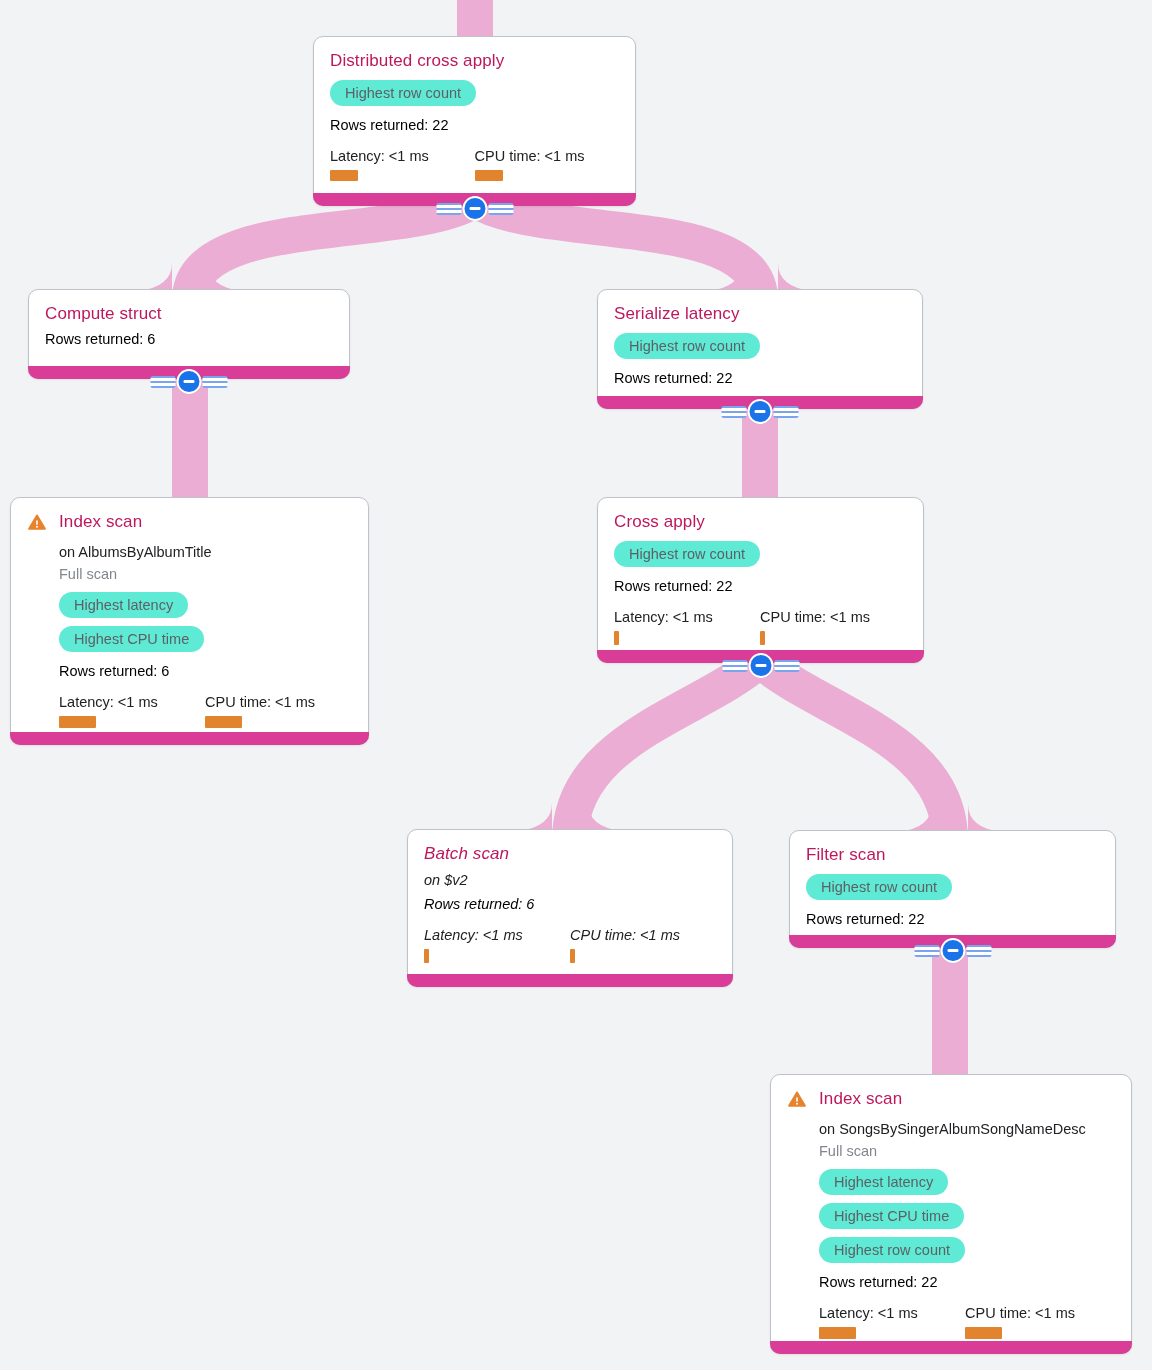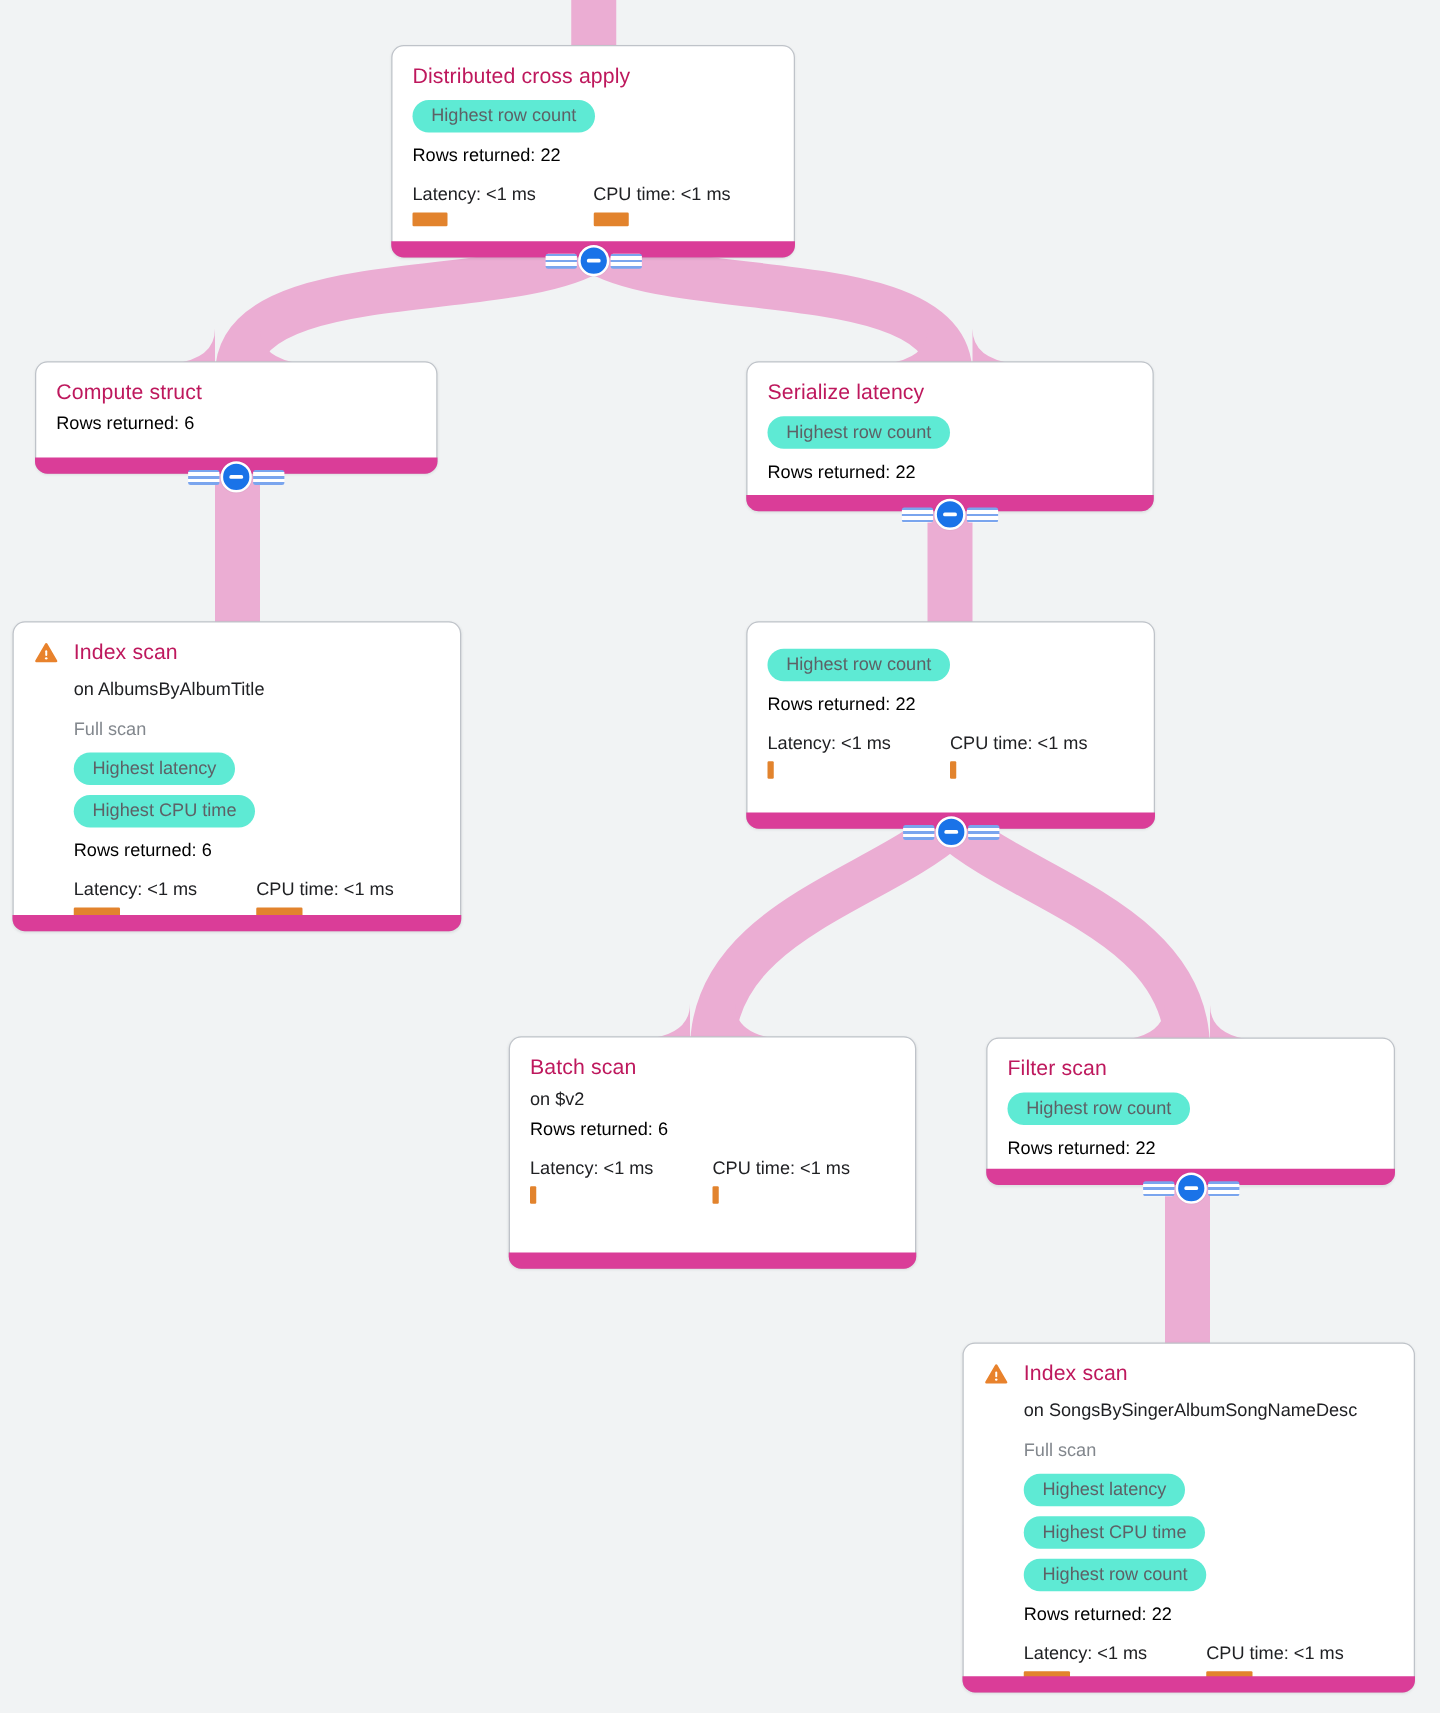--- a/index.html
+++ b/index.html
@@ -42,21 +42,21 @@
     font-size:17px;
     font-weight:500;
     color:#be185d;
     letter-spacing:.1px;
     line-height:22px;
   }
   .node-subtitle{
     font-size:14.5px;color:#202124;line-height:20px;margin-top:9px;
   }
   .node-note{
-    font-size:14.5px;color:#82878d;line-height:20px;margin-top:12px;
+    font-size:14.5px;color:#82878d;line-height:20px;margin-top:2px;
   }
   .badge{
     display:table;
     background:#5eead4;
     color:#5d6166;
     font-size:14.5px;
     font-weight:500;
     line-height:18px;
     padding:4px 15px;
     border-radius:15px;
@@ -110,21 +110,21 @@
   }
   .minus-glyph{
     display:block;width:11px;height:2.6px;background:#ffffff;border-radius:1.3px;
   }
   
   #n1{left:313px;top:36px;width:323px;height:170px;}
   #n2{left:28px;top:289px;width:322px;height:90px;}
   #n3{left:597px;top:289px;width:326px;height:120px;}
   #n4{left:10px;top:497px;width:359px;height:248px;}
   #n5{left:597px;top:497px;width:327px;height:166px;}
-  #n6{left:407px;top:829px;width:326px;height:186px;}
+  #n6{left:407px;top:829px;width:326px;height:158px;font-style:italic;}
   #n7{left:789px;top:830px;width:327px;height:118px;}
   #n8{left:770px;top:1074px;width:362px;height:280px;}
 </style>
 </head>
 <body>
 
 <div id="canvas">
 
   <svg id="edges" width="1152" height="1370" viewBox="0 0 1152 1370">
     <g fill="none" stroke="#ebadd3" stroke-width="36">
@@ -228,20 +228,21 @@
           <div class="metric-label">CPU time: &lt;1 ms</div>
           <div class="metric-bar" style="width:37px;height:12px"></div>
         </div>
       </div>
     </div>
     <div class="node-footer"></div>
   </div>
 
   <div class="node" id="n5">
     <div class="node-body">
+      <div class="node-title">Cross apply</div>
       <div class="badge">Highest row count</div>
       <div class="rows-returned">Rows returned: 22</div>
       <div class="metrics">
         <div class="metric">
           <div class="metric-label">Latency: &lt;1 ms</div>
           <div class="metric-bar" style="width:5px;height:14px"></div>
         </div>
         <div class="metric">
           <div class="metric-label">CPU time: &lt;1 ms</div>
           <div class="metric-bar" style="width:5px;height:14px"></div>

